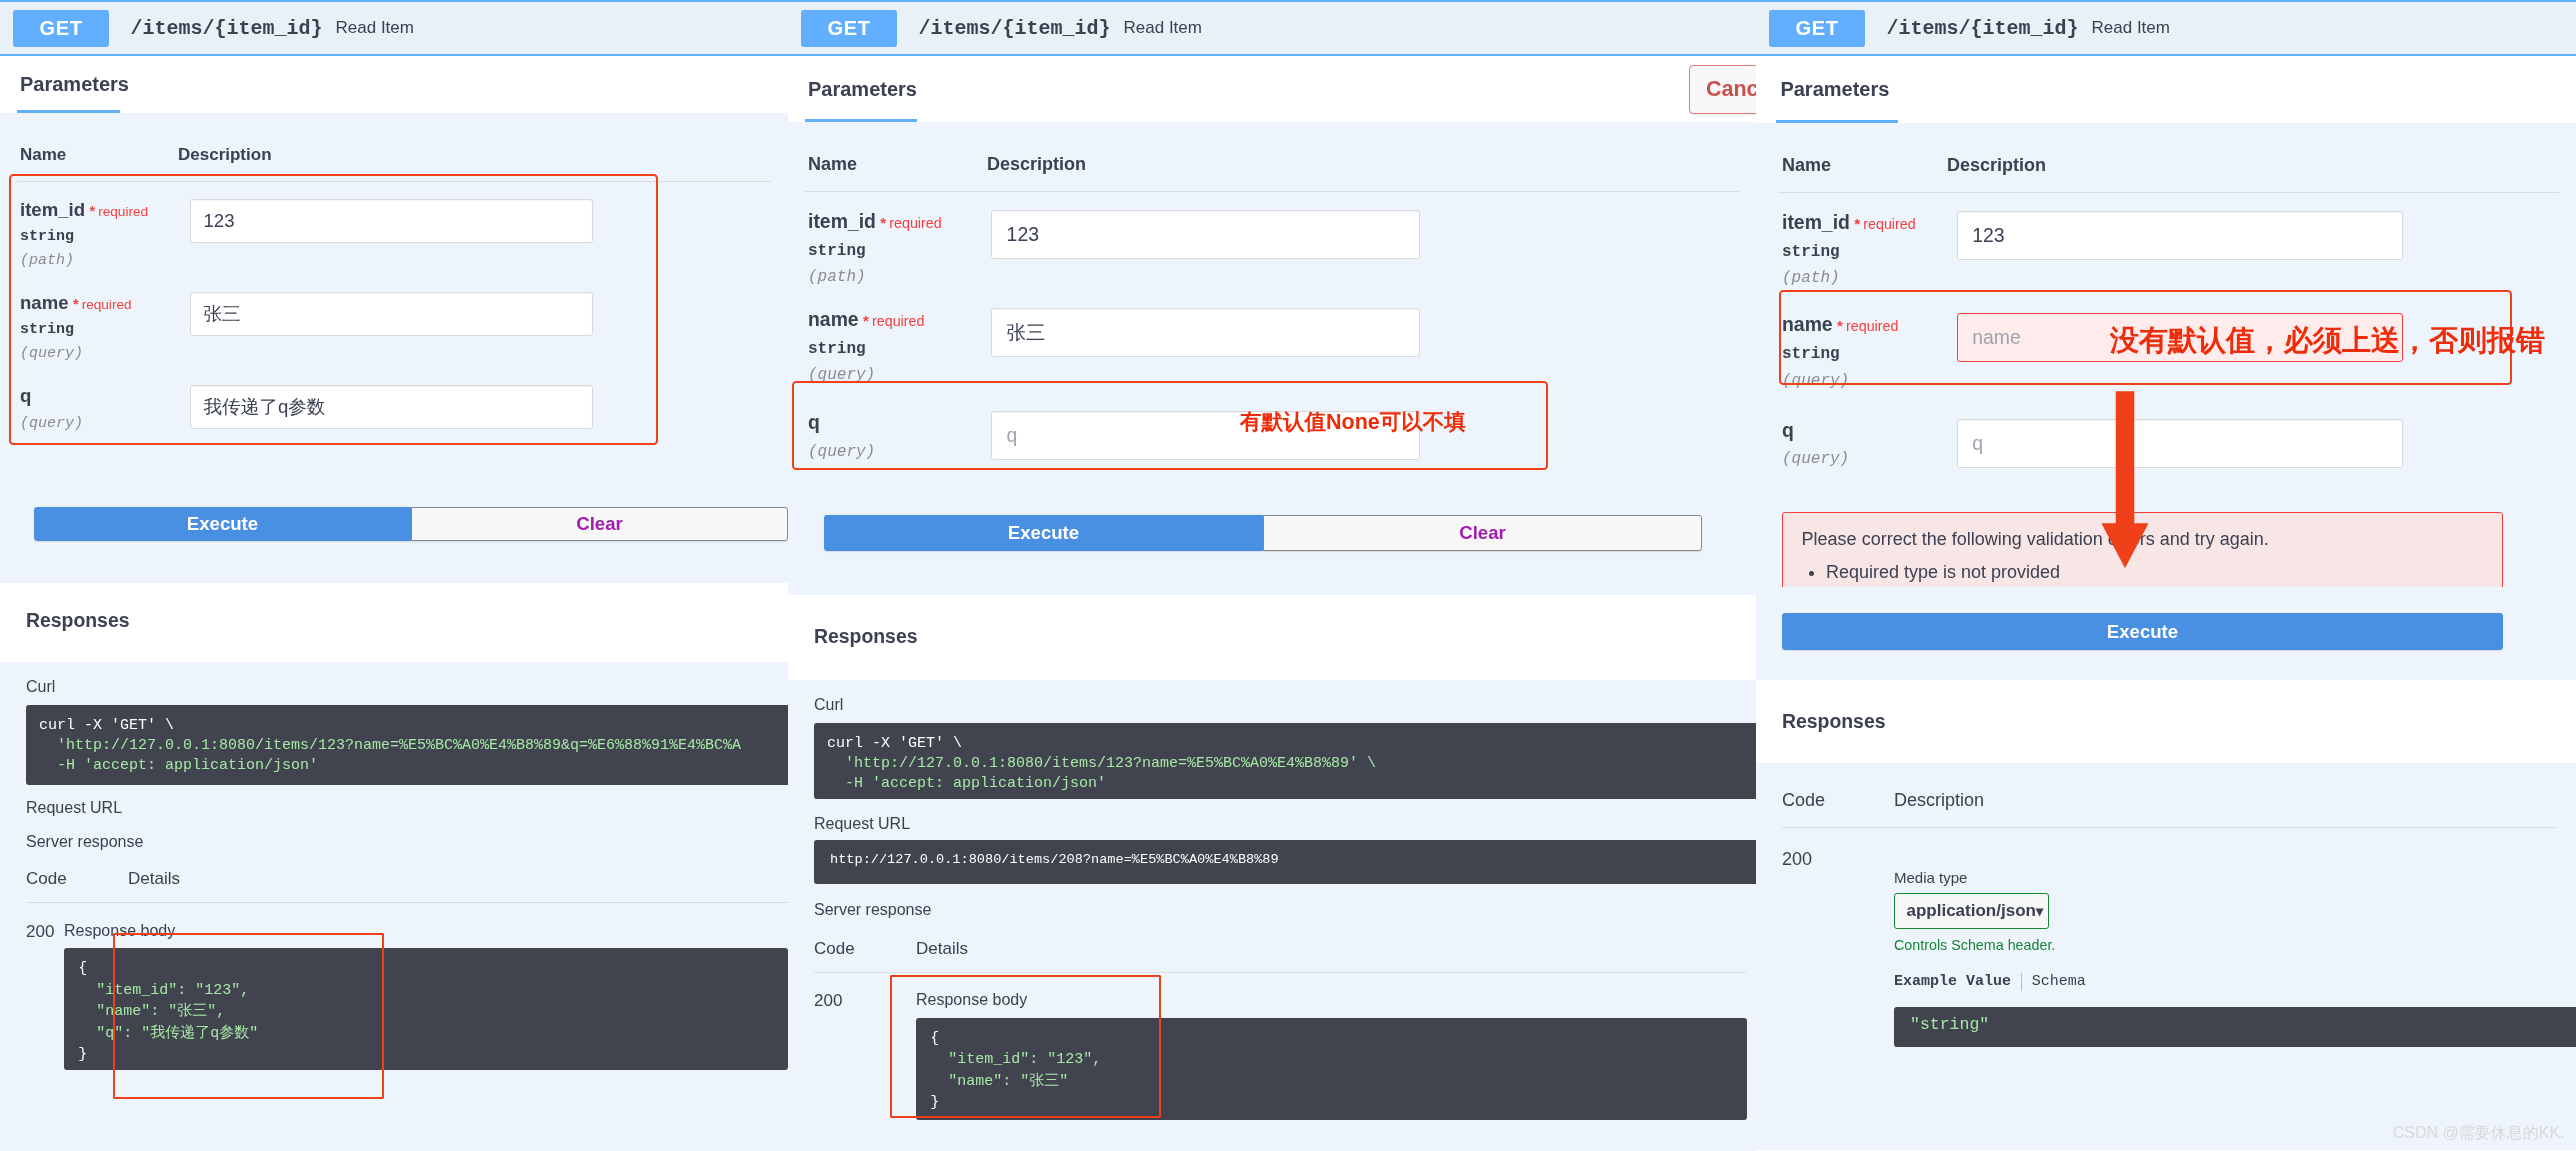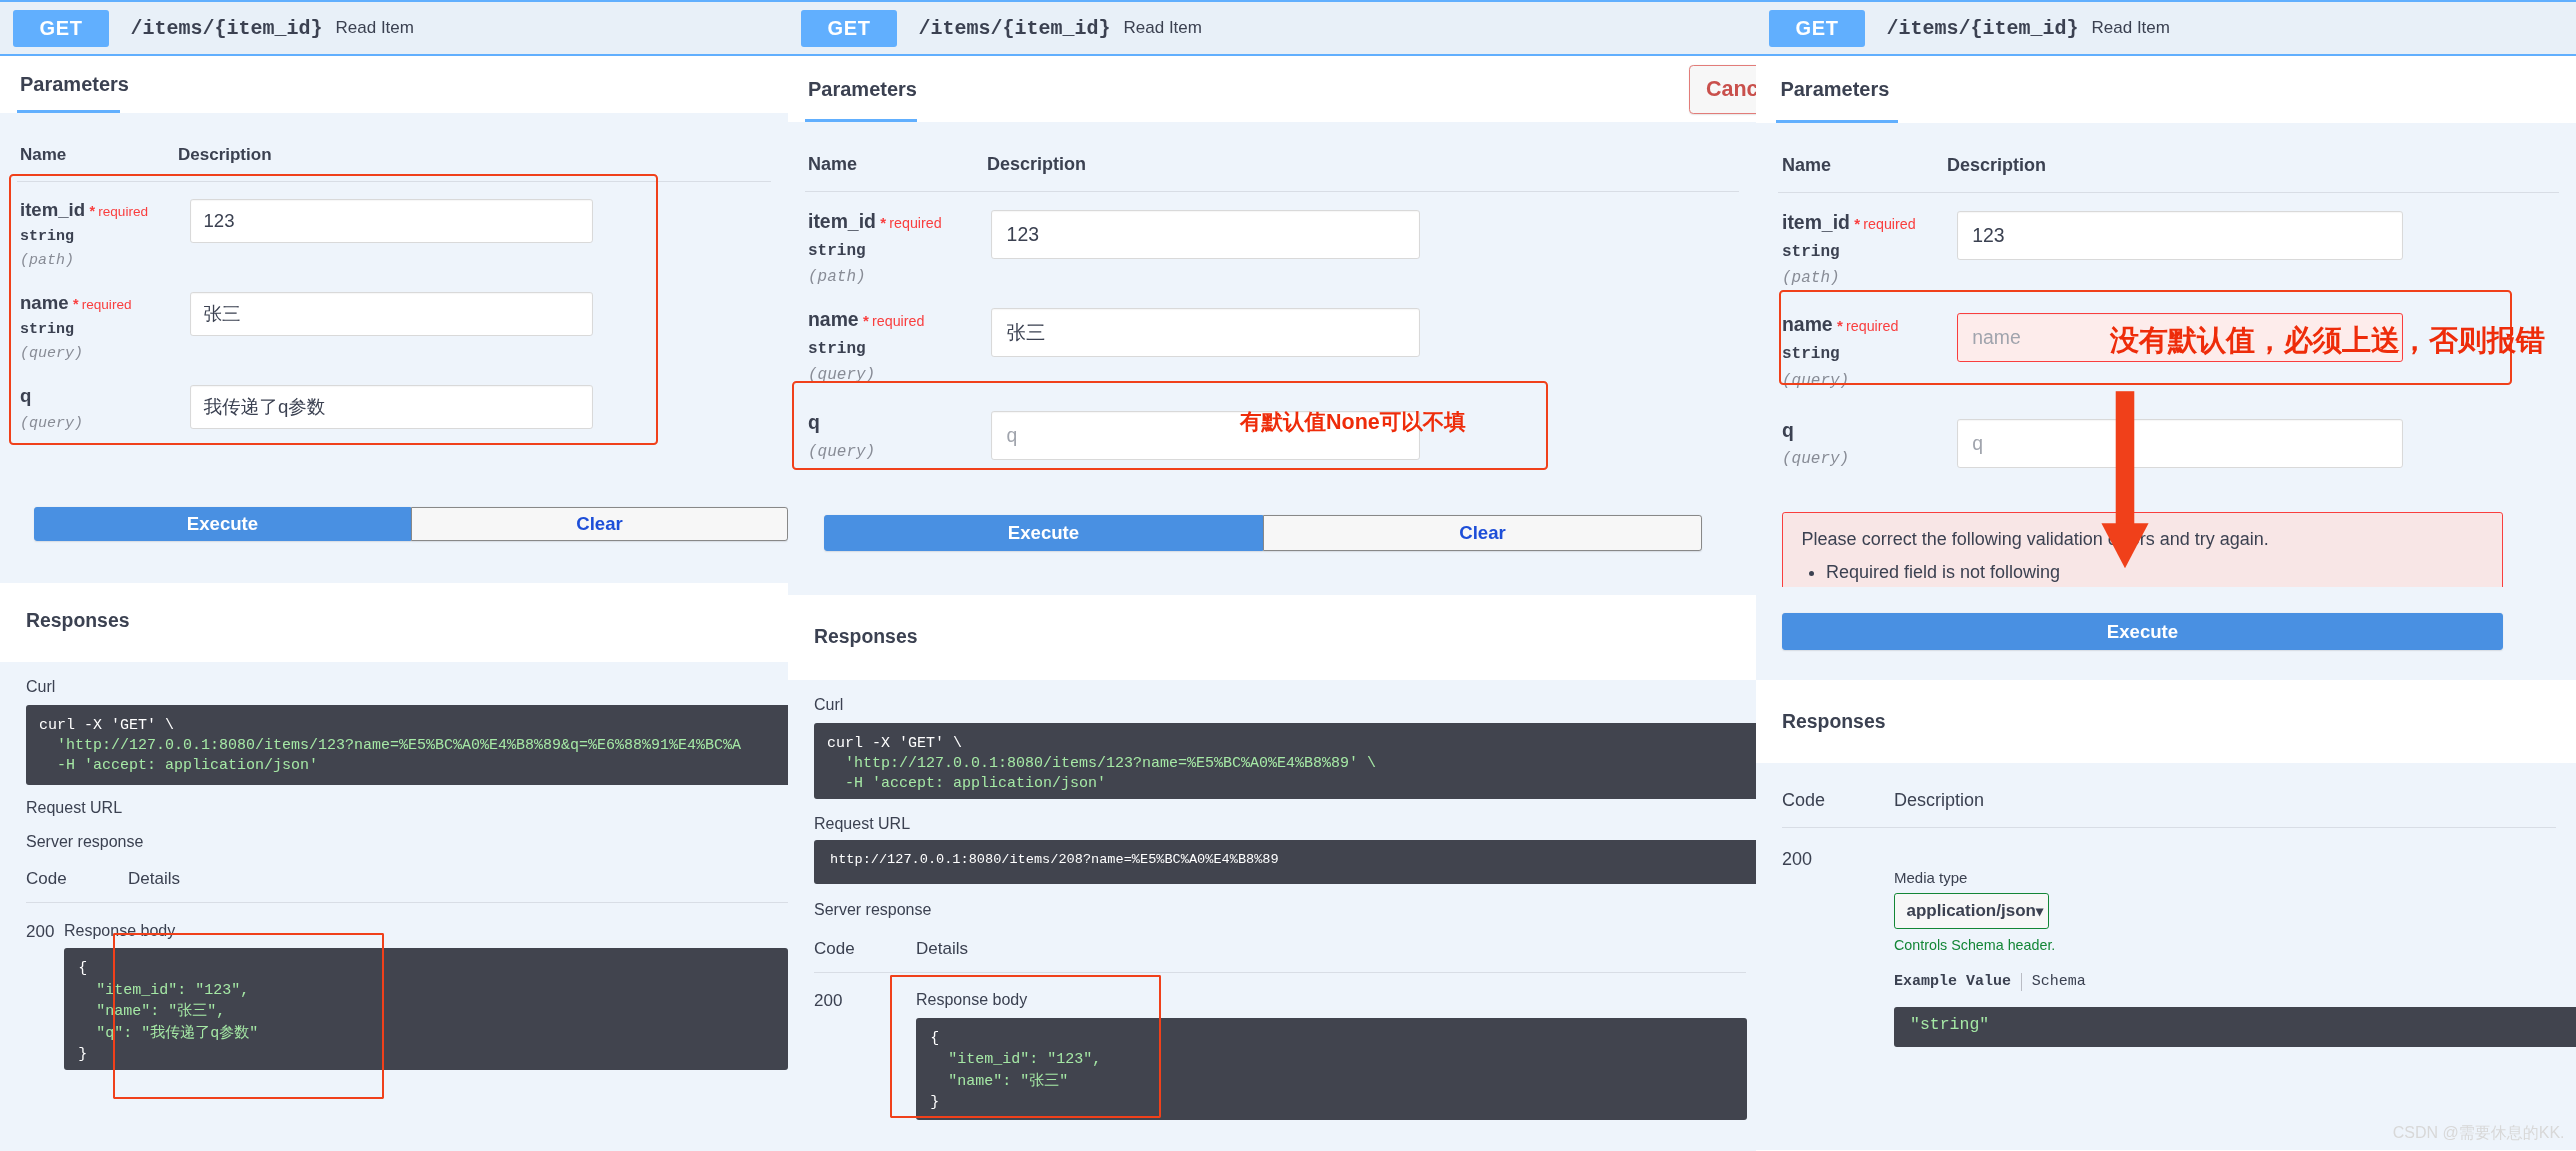--- a/index.html
+++ b/index.html
@@ -71,21 +71,21 @@
   
   .exec-row { display:flex; }
   .btn-execute {
     background:#4990e2; color:#fff; font-weight:bold;
     display:flex; align-items:center; justify-content:center;
     border:0.7px solid #4990e2; border-radius:2.9px 0 0 2.9px;
     box-shadow:0 0.7px 1.4px rgba(0,0,0,.1);
   }
   .btn-execute.full { border-radius:2.9px; }
   .btn-clear {
-    background:#f7f7f7; color:#1d4ed8; font-weight:bold;
+    background:#f7f7f7; color:#a21caf; font-weight:bold;
     display:flex; align-items:center; justify-content:center;
     border:0.7px solid #888; border-radius:0 2.9px 2.9px 0;
     box-shadow:0 0.7px 1.4px rgba(0,0,0,.1);
   }
 
   
   .resp-band { background:#fff; }
   .resp-title { font-weight:bold; color:#3b4151; }
 
   .lbl { color:#3b4151; }
@@ -366,21 +366,21 @@
         <div style="width:165px;">
           <div><span class="pname" style="font-size:19.4px;">q</span></div>
           <div class="pin" style="font-size:16px;margin-top:8.6px;">(query)</div>
         </div>
         <div class="ptext placeholder" style="width:446px;height:49px;padding-left:14.3px;font-size:19.4px;margin-left:10px;">q</div>
       </div>
 
       <div class="val-error" style="margin:44px 0 0 26px;width:721px;height:105px;padding:16px 18.6px;">
         <div style="font-size:18px;">Please correct the following validation errors and try again.</div>
         <ul style="margin-top:11.5px;">
-          <li style="font-size:18px;">Required field is not following</li>
+          <li style="font-size:18px;">Required type is not provided</li>
         </ul>
       </div>
     </div>
 
     <div class="params-area" style="height:93px;padding-top:26px;">
       <div class="btn-execute full" style="margin-left:26px;width:721px;height:37px;font-size:18.6px;">Execute</div>
     </div>
 
     <div class="resp-band" style="height:83px;padding-left:26px;padding-top:30px;">
       <div class="resp-title" style="font-size:19.4px;">Responses</div>

